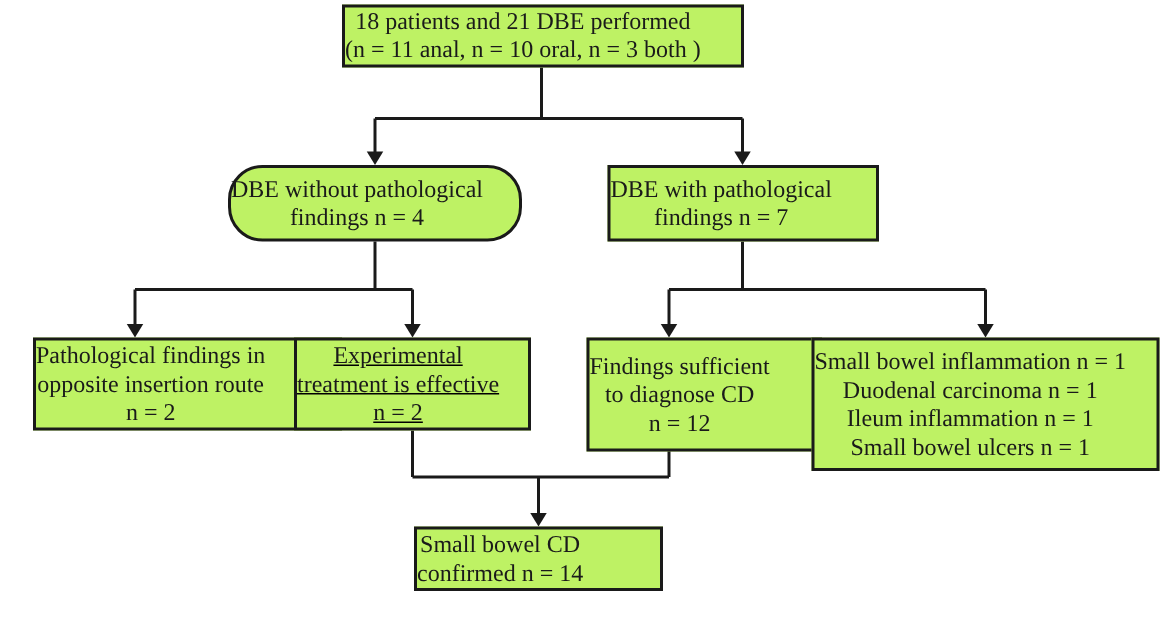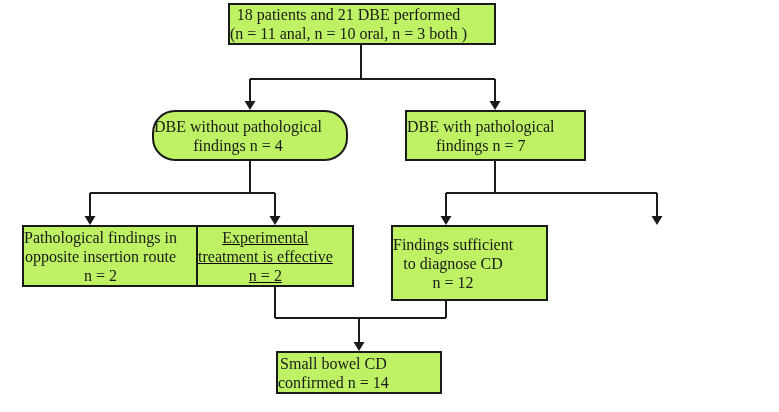--- a/index.html
+++ b/index.html
@@ -126,19 +126,25 @@
 treatment is effective
 n = 2</span>
   </div>
 
   <div class="node n-sufficient">
     <span class="node-text">Findings sufficient
 to diagnose CD
 n = 12</span>
   </div>
 
+  <div class="node n-other">
+    <span class="node-text">Small bowel inflammation n = 1
+Duodenal carcinoma n = 1
+Ileum inflammation n = 1
+Small bowel ulcers n = 1</span>
+  </div>
 
   <div class="node n-confirmed">
     <span class="node-text">Small bowel CD
 confirmed n = 14</span>
   </div>
 
 </div>
 
 </body></html>

